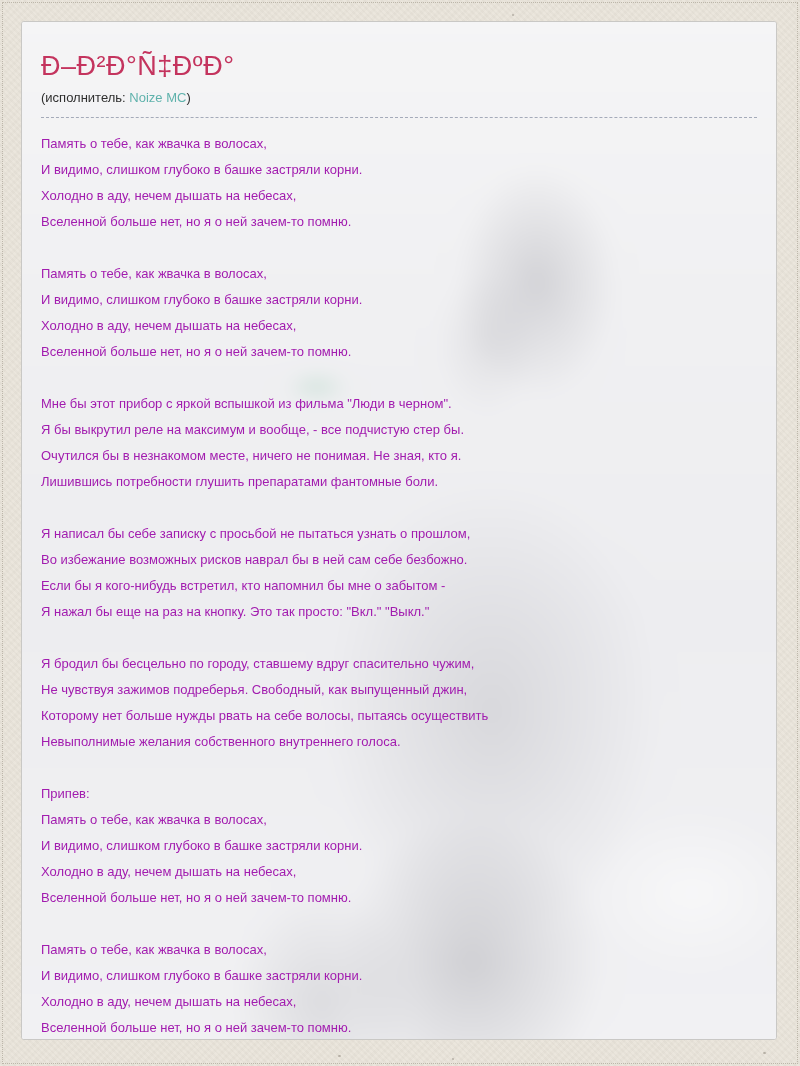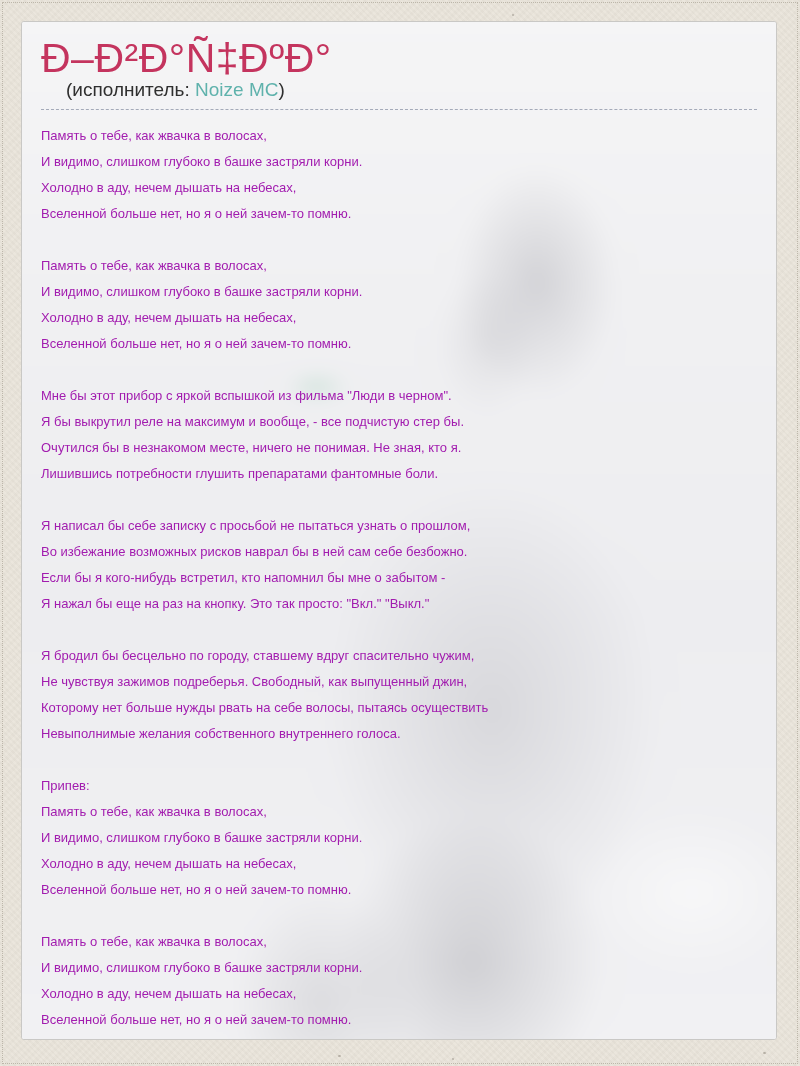--- a/index.html
+++ b/index.html
@@ -31,24 +31,24 @@
       radial-gradient(ellipse 45px 20px at 325px 395px, rgba(105,185,145,0.26), rgba(105,185,145,0) 70%),
       radial-gradient(ellipse 240px 330px at 500px 720px, rgba(82,82,94,0.14), rgba(82,82,94,0) 70%),
       radial-gradient(ellipse 190px 210px at 480px 970px, rgba(58,58,70,0.18), rgba(58,58,70,0) 70%),
       radial-gradient(ellipse 130px 160px at 330px 1010px, rgba(70,70,82,0.12), rgba(70,70,82,0) 70%),
       radial-gradient(ellipse 160px 120px at 700px 900px, rgba(255,255,255,0.5), rgba(255,255,255,0) 70%),
       linear-gradient(180deg,#f5f5f6 0%,#f0f0f2 28%,#ededf0 58%,#f1f1f3 100%);
   }
   .content{position:relative;padding:20px 19px 22px;}
   .header{border-bottom:1px dashed #a4aab9;padding-bottom:7px;}
   .song-title{
-    margin:0 0 3px;font-size:41px;line-height:33px;font-weight:400;
+    margin:8px 0 3px;font-size:27px;line-height:33px;font-weight:400;
     color:#c4345e;letter-spacing:0.5px;
   }
-  .artist-line{font-size:19px;line-height:24px;color:#2f2f2f;margin-left:25px;}
+  .artist-line{font-size:13px;line-height:24px;color:#2f2f2f;}
   .artist-line a{color:#5fb2ac;text-decoration:none;cursor:pointer;}
   .lyrics{margin-top:13px;font-size:13px;line-height:26px;color:#a21caf;}
   .stanza{margin:0 0 26px;}
   .stanza:last-child{margin-bottom:0;}
 </style>
 </head>
 <body>
 
 <div class="page-frame"></div>
 <div class="speck" style="left:338px;top:1055px;width:3px;height:2px;"></div>

